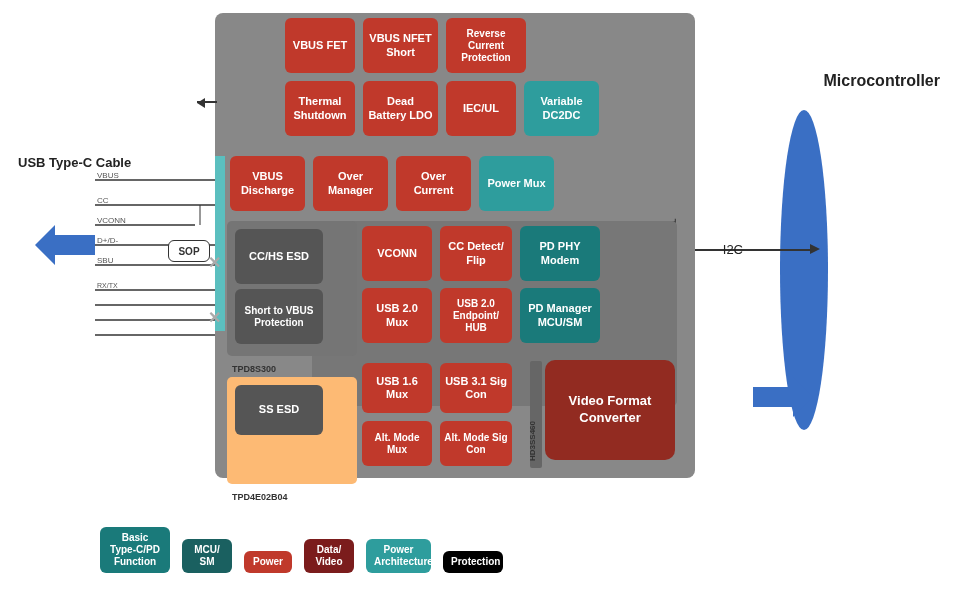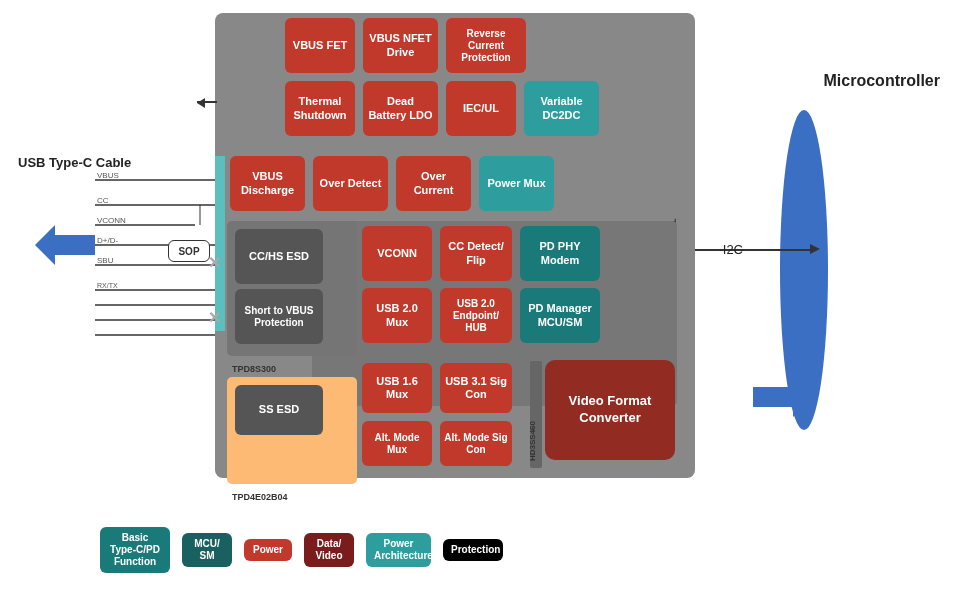--- a/index.html
+++ b/index.html
@@ -78,21 +78,21 @@
     .block-cyan { background: #2e9d9d; }
     .block-darkgray { background: #555; }
 
     
     .legend {
       position: absolute;
       bottom: 20px;
       left: 100px;
       display: flex;
       gap: 12px;
-      align-items: center;
+      align-items: flex-end;
       margin-top: 24px;
     }
 
     .legend-item {
       display: flex;
       flex-direction: column;
       align-items: center;
       gap: 3px;
     }
 
@@ -205,21 +205,21 @@
 
     <div style="position:absolute;right:-3px;top:50%;transform:translateY(-50%) rotate(90deg);font-size:10px;font-weight:bold;color:#444;white-space:nowrap;">TPS65983B</div>
 
     <div style="position:absolute;left:0;top:143px;width:10px;height:175px;background:#5bbfbf;"></div>
 
     <div class="block block-red" style="position:absolute;left:70px;top:5px;width:70px;height:55px;font-size:11px;">
       <span>VBUS FET</span>
     </div>
 
     <div class="block block-red" style="position:absolute;left:148px;top:5px;width:75px;height:55px;font-size:11px;">
-      <span>VBUS NFET Drive</span>
+      <span>VBUS NFET Short</span>
     </div>
 
     <div class="block block-red" style="position:absolute;left:231px;top:5px;width:80px;height:55px;font-size:10px;">
       <span>Reverse Current Protection</span>
     </div>
 
     <div class="block block-red" style="position:absolute;left:70px;top:68px;width:70px;height:55px;font-size:11px;">
       <span>Thermal Shutdown</span>
     </div>
 
@@ -236,21 +236,21 @@
     </div>
 
     <div style="position:absolute;left:-18px;top:88px;width:20px;height:2px;background:#333;"></div>
     <div style="position:absolute;left:-18px;top:85px;border-right:8px solid #333;border-top:5px solid transparent;border-bottom:5px solid transparent;"></div>
 
     <div class="block block-red" style="position:absolute;left:15px;top:143px;width:75px;height:55px;font-size:11px;">
       <span>VBUS Discharge</span>
     </div>
 
     <div class="block block-red" style="position:absolute;left:98px;top:143px;width:75px;height:55px;font-size:11px;">
-      <span>Over Detect</span>
+      <span>Over Manager</span>
     </div>
 
     <div class="block block-red" style="position:absolute;left:181px;top:143px;width:75px;height:55px;font-size:11px;">
       <span>Over Current</span>
     </div>
 
     <div class="block block-cyan" style="position:absolute;left:264px;top:143px;width:75px;height:55px;font-size:11px;">
       <span>Power Mux</span>
     </div>
 

